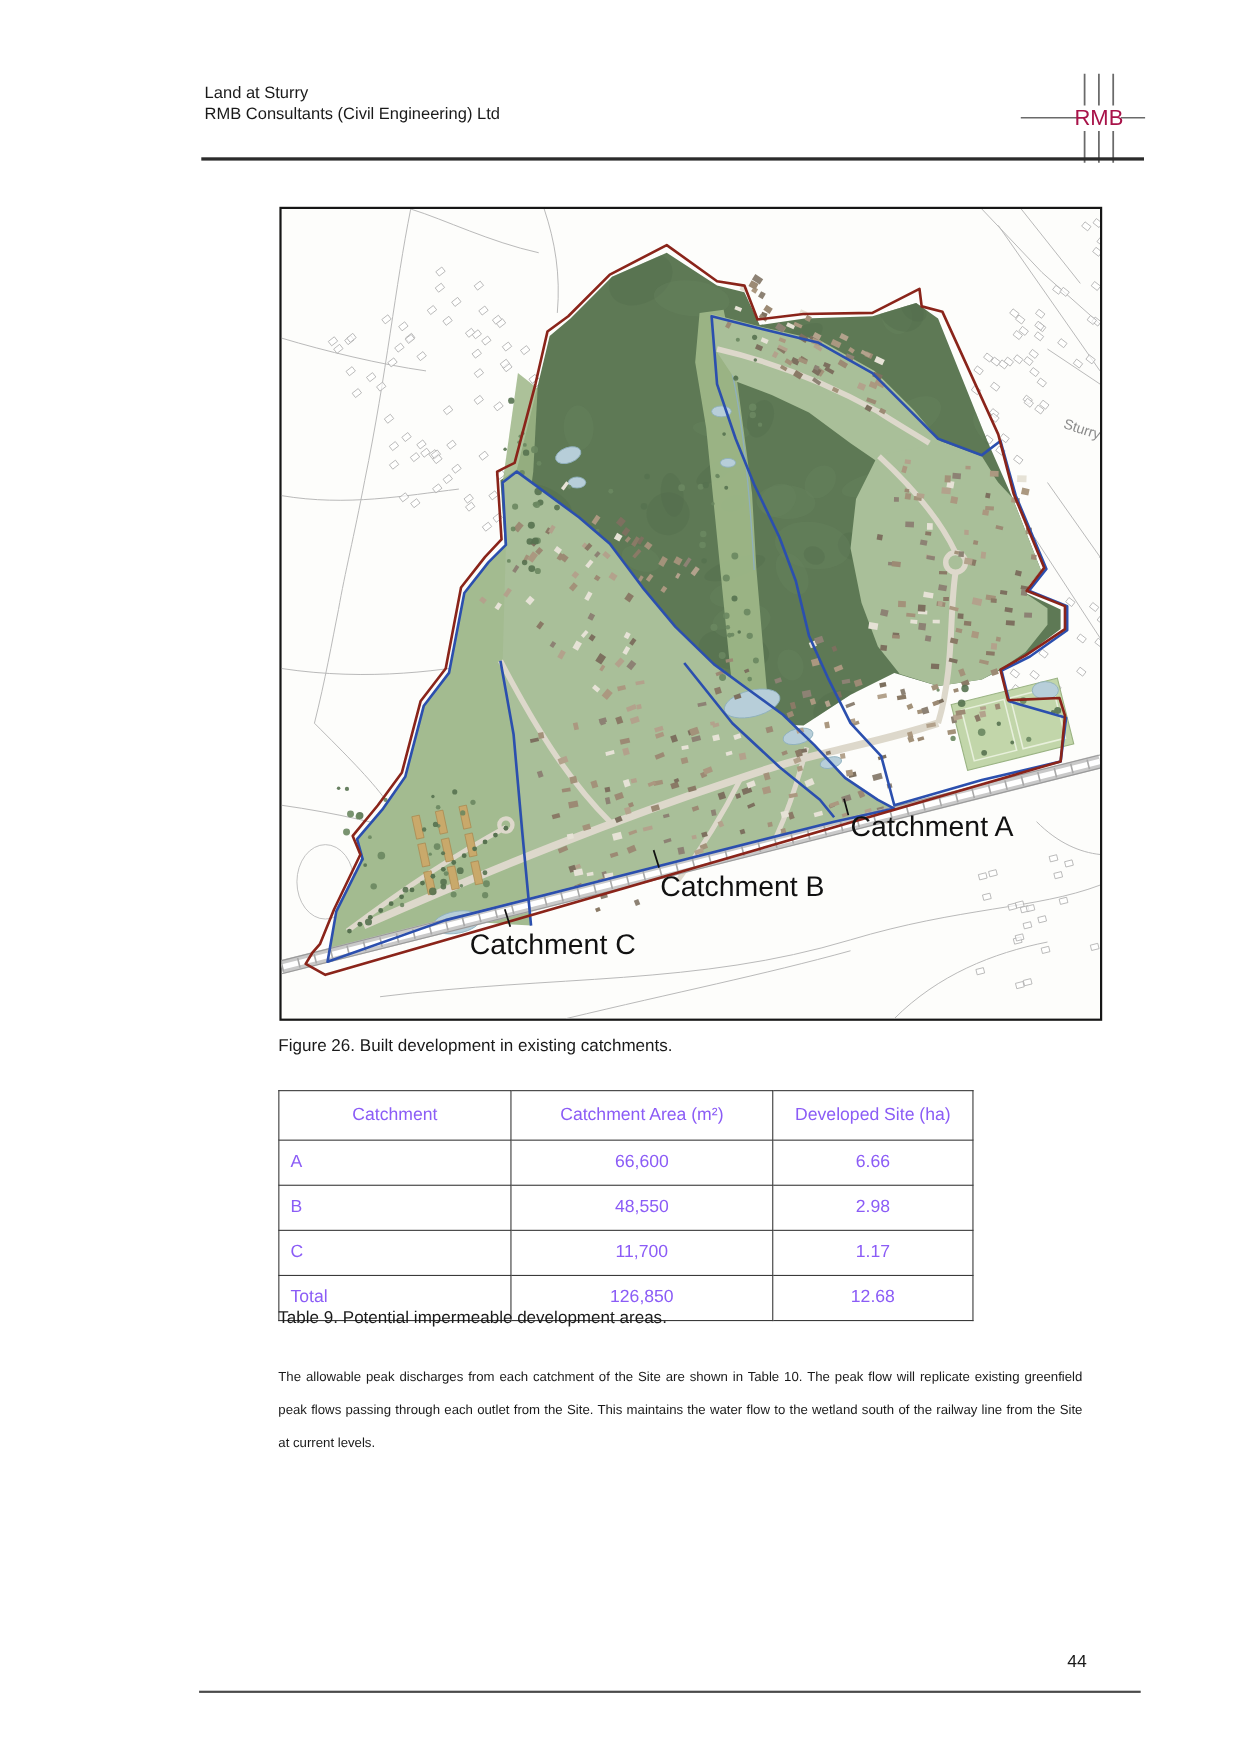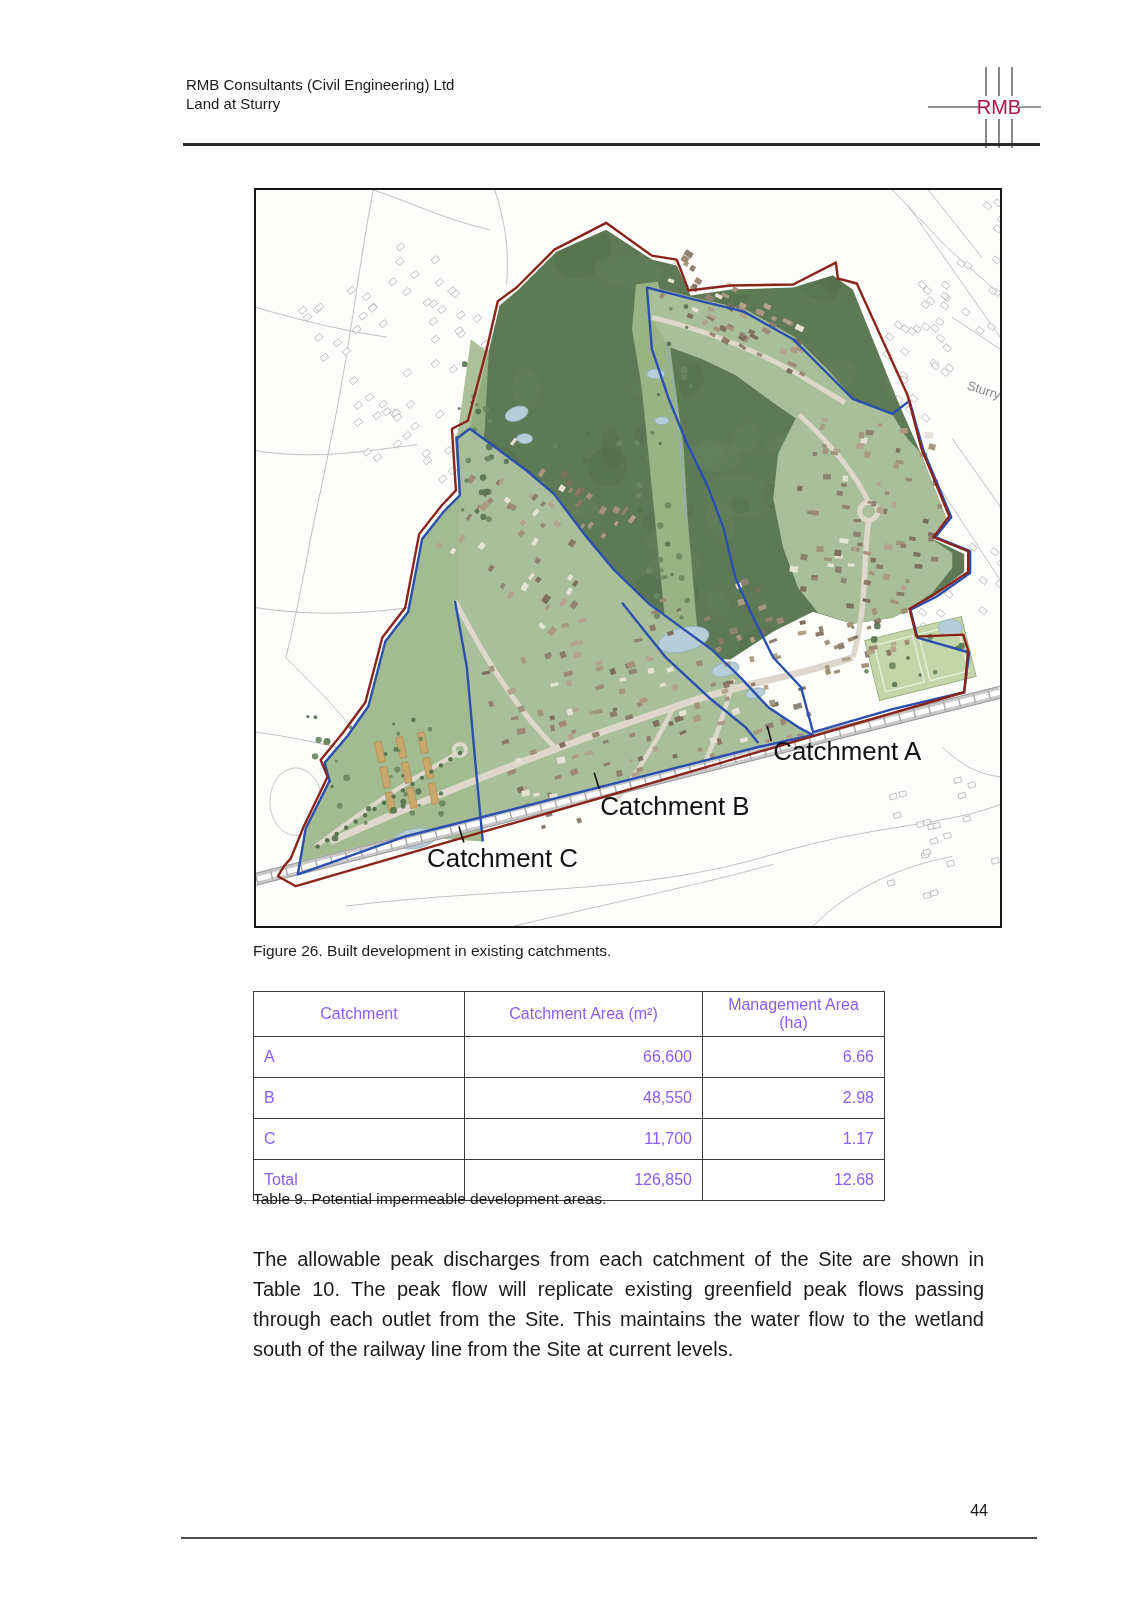--- a/index.html
+++ b/index.html
@@ -18,38 +18,38 @@
   .map-frame svg{display:block;width:100%;height:100%;}
   .fig-caption{position:absolute;left:253px;top:942px;font-size:15.5px;}
   .data-table{
     position:absolute;left:253px;top:968px;border-collapse:collapse;table-layout:fixed;
     font-size:16px;color:#8b5cf6;margin-top:23px;
   }
   .data-table th,.data-table td{border:1.6px solid #3a3a3a;padding:0 10px;font-weight:normal;}
   .data-table th{height:44px;text-align:center;}
   .data-table td{height:40px;}
   .data-table td.c0{text-align:left;}
-  .data-table td.c1,.data-table td.c2{text-align:right;}
+  .data-table td.c1,.data-table td.c2{text-align:center;}
   .col0{width:211px}.col1{width:238px}.col2{width:182px}
   .tab-caption{position:absolute;left:253px;top:1190px;font-size:15.5px;}
   .body-par{
     position:absolute;left:253px;top:1224px;width:731px;
-    font-size:20px;line-height:30px;text-align:justify;text-justify:inter-word;
+    font-size:12px;line-height:30px;text-align:justify;text-justify:inter-word;
   }
   .pageno{position:absolute;left:948px;top:1502px;width:40px;text-align:right;font-size:16px;}
   .ftr-rule{position:absolute;left:181px;top:1537px;width:856px;height:2px;background:#4a4a4a;}
 </style>
 </head>
 <body>
 
 <div class="page">
 
   <div class="hdr">
+    <div>Land at Sturry</div>
     <div>RMB Consultants (Civil Engineering) Ltd</div>
-    <div>Land at Sturry</div>
   </div>
 
   <svg class="logo" viewBox="0 0 120 92">
     <g stroke="#6a6a6a" stroke-width="1.6">
       <line x1="61" y1="5" x2="61" y2="34"></line>
         <line x1="74" y1="5" x2="74" y2="34"></line>
         <line x1="87" y1="5" x2="87" y2="34"></line>
       <line x1="61" y1="57" x2="61" y2="86"></line>
         <line x1="74" y1="57" x2="74" y2="86"></line>
         <line x1="87" y1="57" x2="87" y2="86"></line>
@@ -929,21 +929,21 @@
   <table class="data-table">
     <colgroup>
         <col class="col0">
         <col class="col1">
         <col class="col2">
       </colgroup>
     <thead>
         <tr id="tbl-head">
           <th>Catchment</th>
           <th>Catchment Area (m²)</th>
-          <th>Management Area (ha)</th>
+          <th>Developed Site (ha)</th>
         </tr>
       </thead>
     <tbody id="tbl-body">
         <tr>
           <td class="c0">A</td>
           <td class="c1">66,600</td>
           <td class="c2">6.66</td>
         </tr>
         <tr>
           <td class="c0">B</td>

